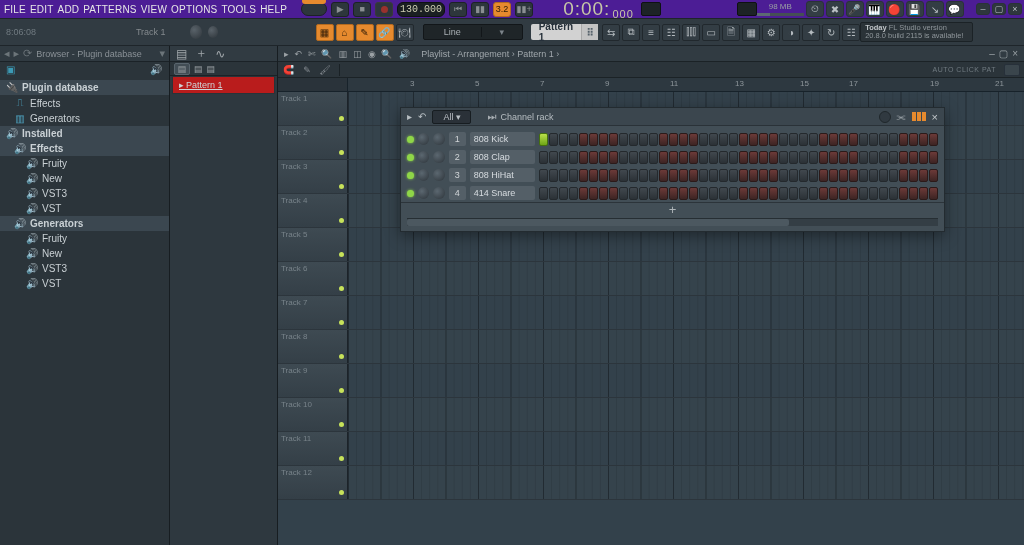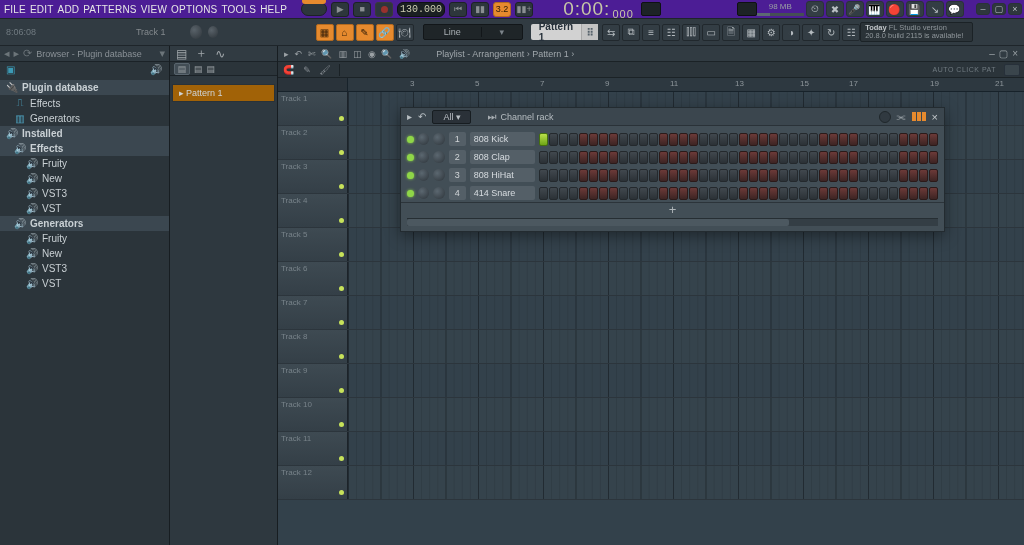--- a/index.html
+++ b/index.html
@@ -55,21 +55,21 @@
   .tree .node{display:flex;align-items:center;gap:4px;padding:2px 6px;color:#c9d0d4;font-size:10px;}
   .tree .node.h{background:#3b4750;font-weight:bold;}
   .tree .node .ico{width:12px;color:#4ea3c0;text-align:center;}
   .tree .in{padding-left:14px;}
   .tree .in2{padding-left:26px;}
   
   .picker{width:108px;background:#2e383f;border-right:1px solid #171d21;}
   .picker .phead{height:16px;background:#313b42;border-bottom:1px solid #1b2227;display:flex;align-items:center;gap:8px;padding:0 6px;color:#a2a8ac;font-size:12px;}
   .picker .ptabs{height:14px;background:#2b343a;border-bottom:1px solid #1b2227;display:flex;gap:4px;align-items:center;padding:0 4px;font-size:9px;color:#9aa0a4;}
   .picker .ptabs .act{background:#424d55;border:1px solid #59656e;border-radius:2px;width:16px;height:12px;display:flex;align-items:center;justify-content:center;}
-  .picker .pitem{background:#a16207;color:#cfd4d7;font-size:9px;padding:3px 6px;border:1px solid #2a3238;margin:8px 2px;}
+  .picker .pitem{background:#b91c1c;color:#cfd4d7;font-size:9px;padding:3px 6px;border:1px solid #2a3238;margin:0 2px;text-decoration:underline;}
   
   .playlist{flex:1;display:flex;flex-direction:column;position:relative;background:#33414b;}
   .plhead{height:16px;background:#313b42;border-bottom:1px solid #1b2226;display:flex;align-items:center;padding:0 6px;gap:6px;color:#9ca2a6;font-size:9px;}
   .plhead .crumb{color:#a0a7ac;}
   .plhead .mm{margin-left:auto;display:flex;gap:4px;font-size:10px;color:#98a0a4;}
   .pltools{height:16px;background:#2b343a;border-bottom:1px solid #1b2226;display:flex;align-items:center;padding:0 4px;gap:4px;}
   .pltools .t{width:14px;height:14px;border-radius:2px;display:flex;align-items:center;justify-content:center;color:#8a9096;font-size:9px;}
   .pltools .sep{width:1px;height:12px;background:#1a2125;margin:0 3px;}
   .pltools .lbl{font-size:7px;color:#707a80;margin-left:auto;margin-right:2px;letter-spacing:.5px;}
   .pltools .tab{width:16px;height:12px;background:#3a454c;border:1px solid #27303a;border-radius:2px;margin-left:2px;}
@@ -307,21 +307,21 @@
     <div class="plhead">
       <span>▸</span>
       <span>↶</span>
       <span>✄</span>
       <span>🔍</span>
       <span>▥</span>
       <span>◫</span>
       <span>◉</span>
       <span>🔍</span>
       <span>🔊</span>
-      <span class="crumb" style="margin-left:20px">
+      <span class="crumb" style="margin-left:5px">
         <span>Playlist - Arrangement</span> › <span>Pattern 1</span> ›
       </span>
       <span class="mm">
         <span>–</span>
         <span>▢</span>
         <span>×</span>
       </span>
     </div>
     <div class="pltools">
       <span class="t">🧲</span>

